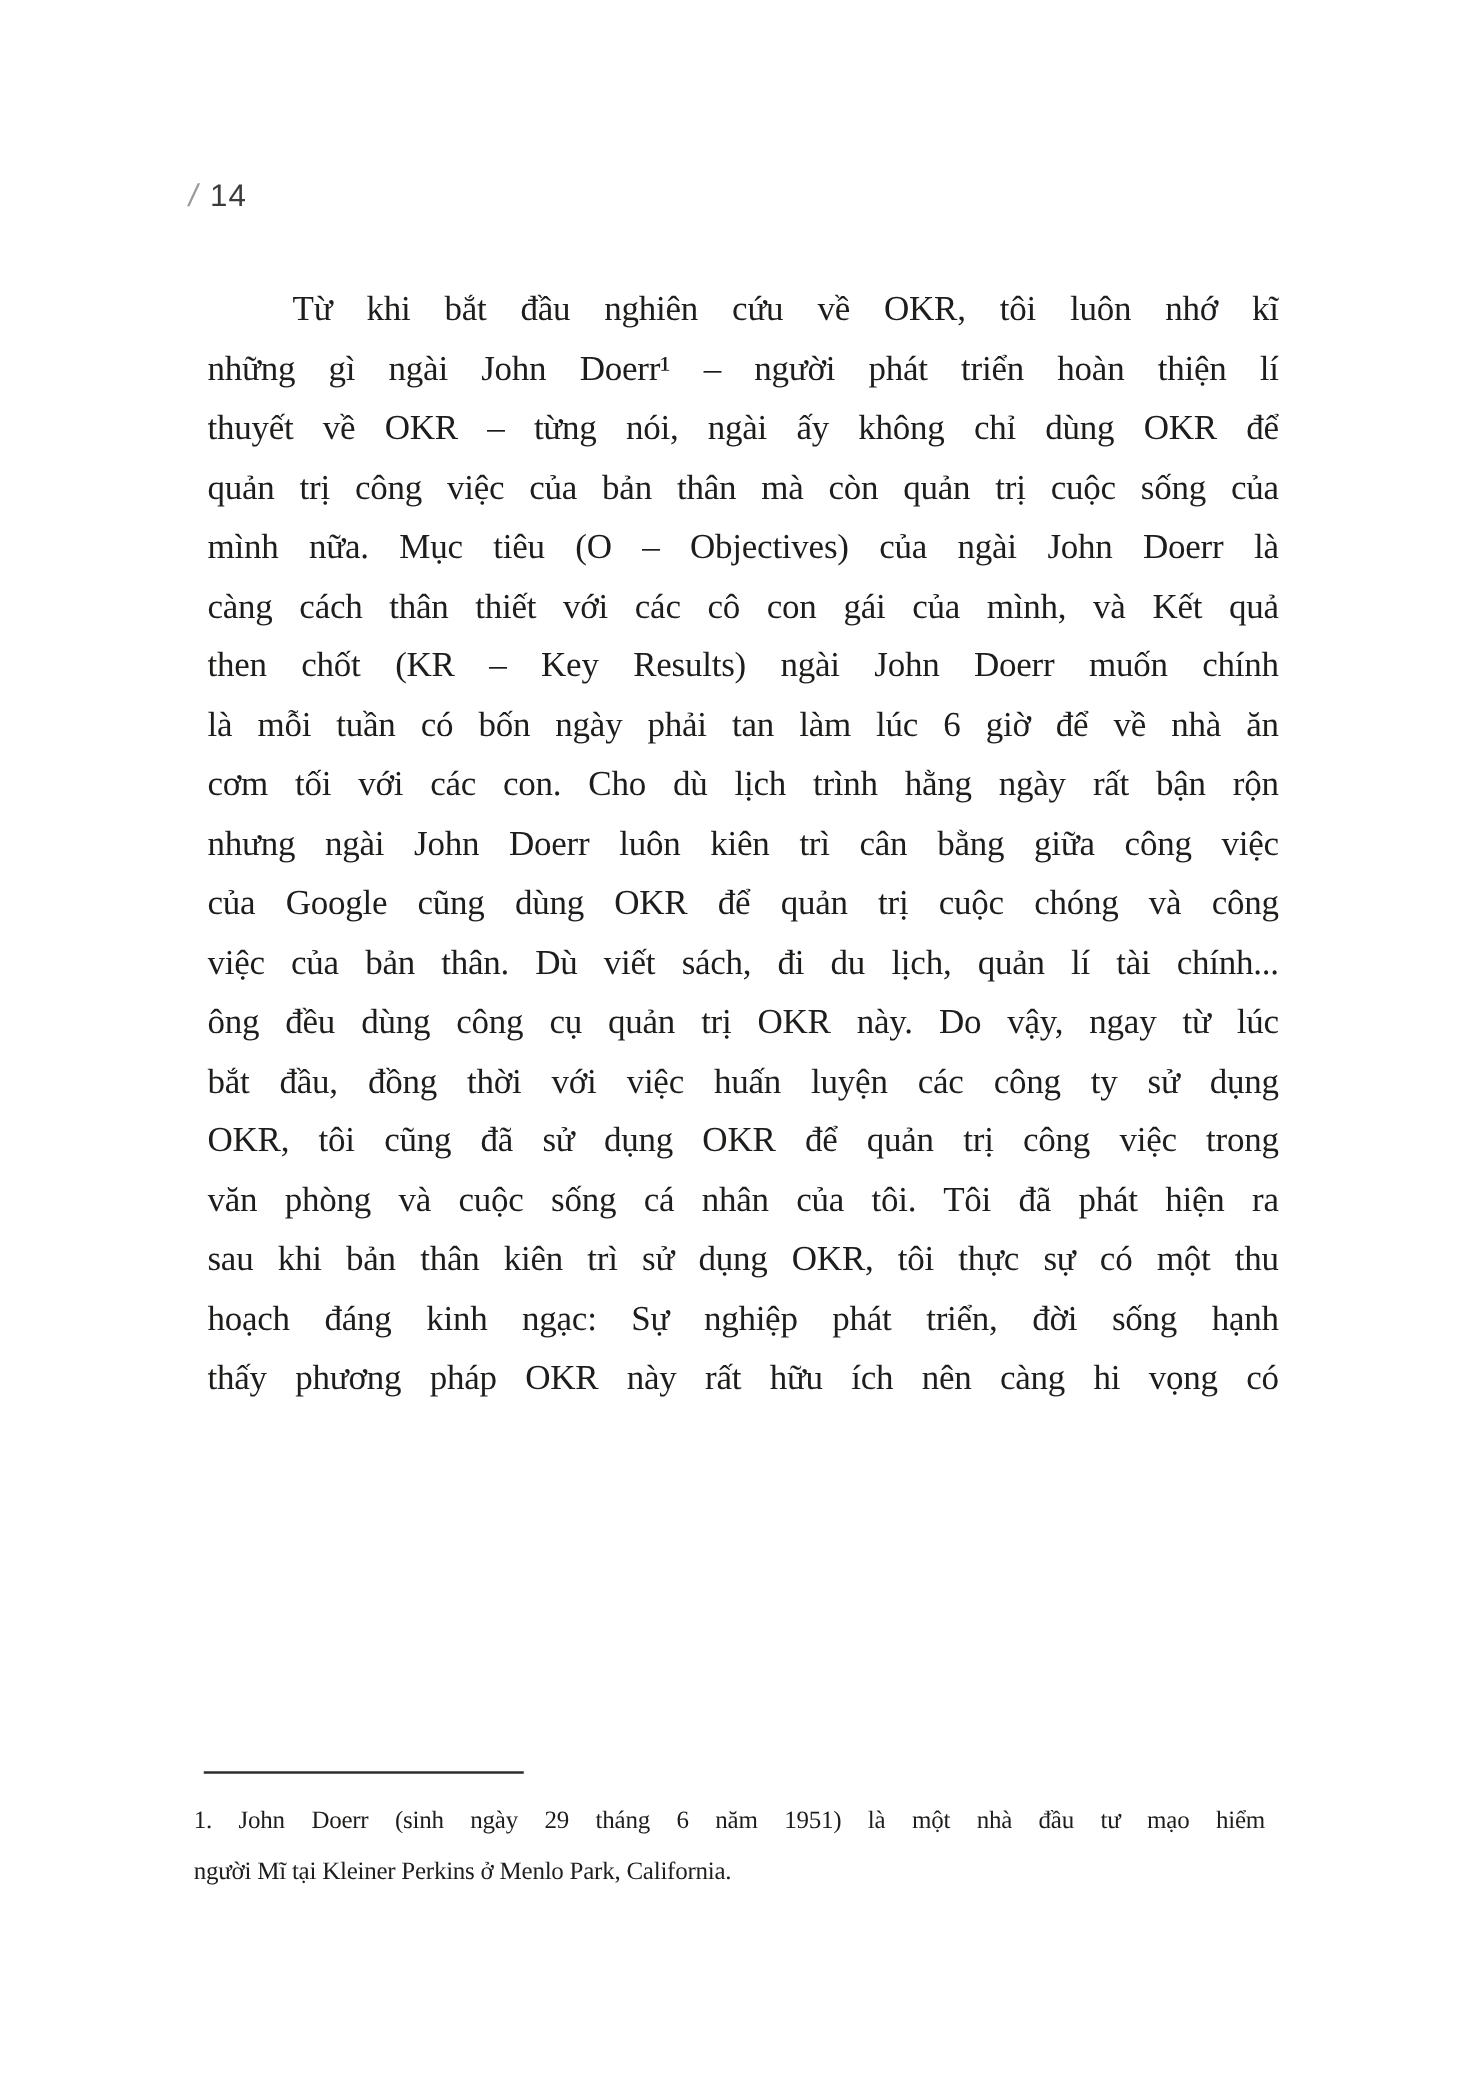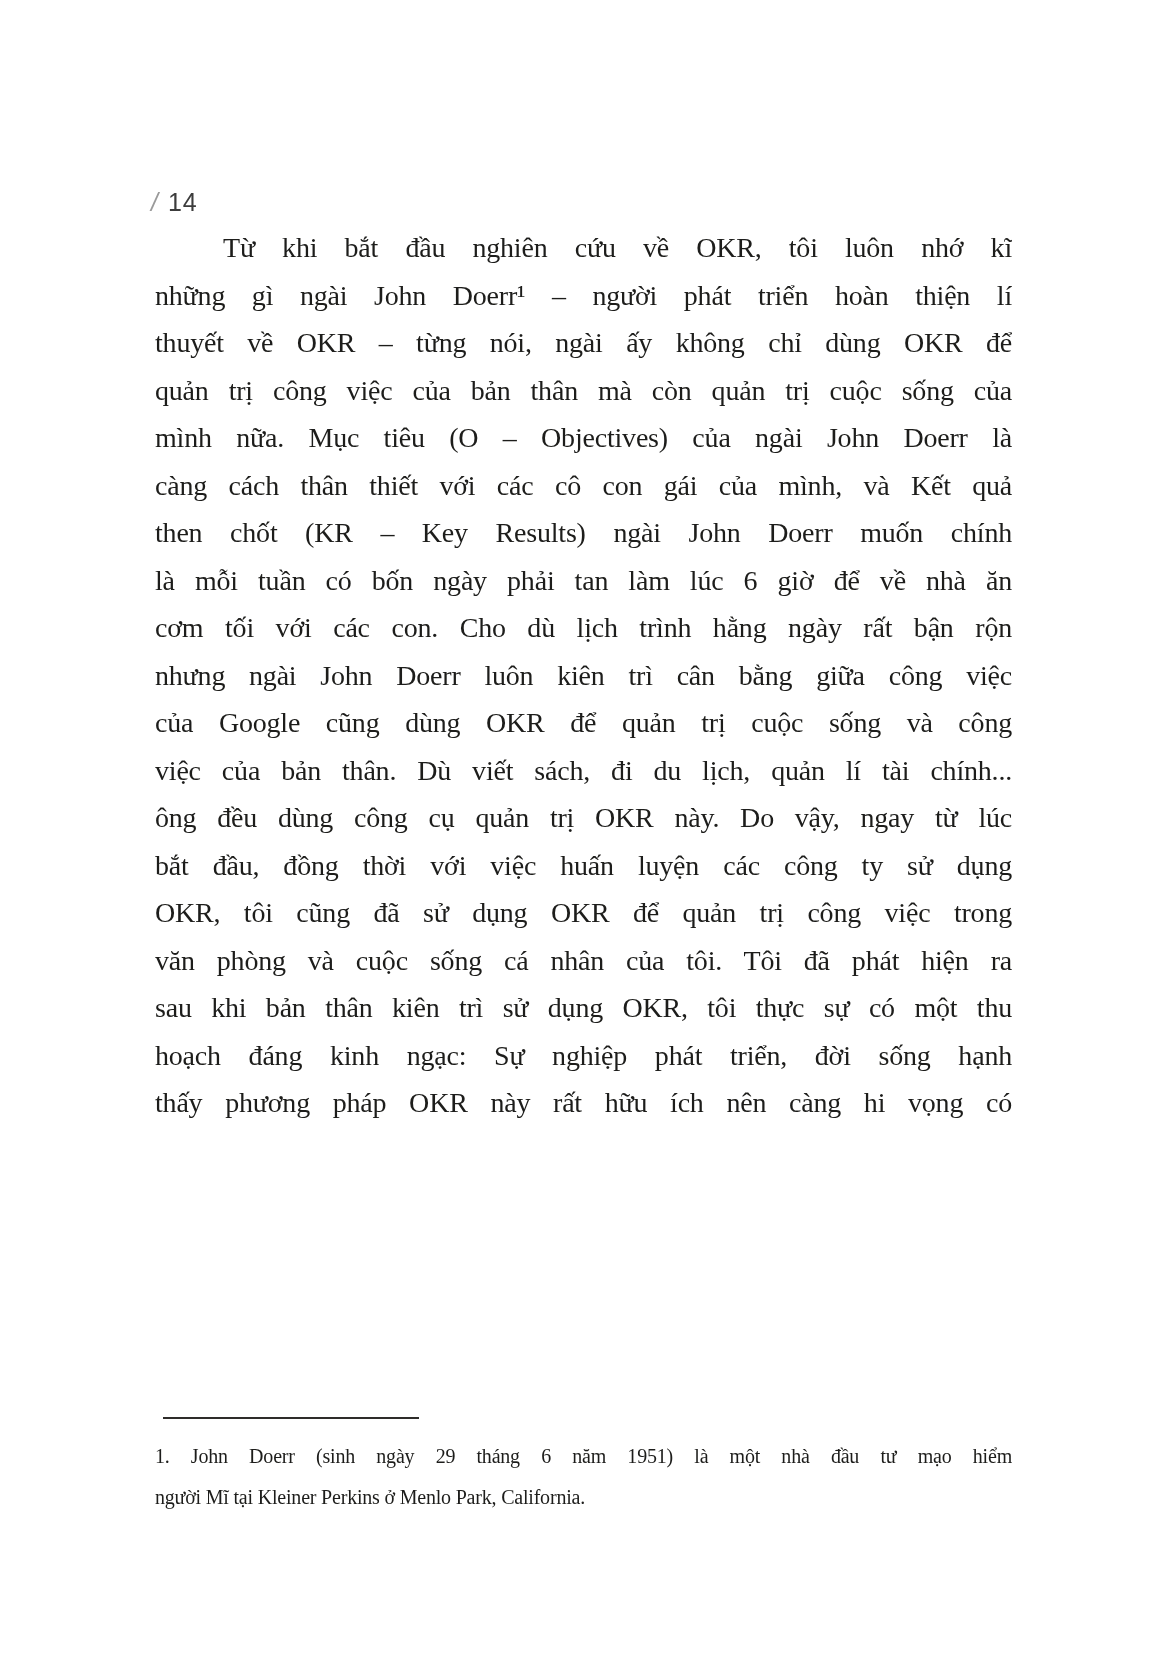--- a/index.html
+++ b/index.html
@@ -15,29 +15,28 @@
 
   
   .pagenum {
     position: absolute;
     left: 151px;
     top: 143px;
     font-family: "Liberation Sans", "DejaVu Sans", sans-serif;
     font-size: 25px;
     letter-spacing: 1px;
     white-space: nowrap;
-    margin-top: 45px;
   }
   .pagenum .slash { color: #9a9a9a; font-style: italic; margin-right: 9px; }
   .pagenum .num   { color: #3c3c3c; }
 
   
   .bodytext {
     position: absolute;
-    left: 155px;
+    left: 166px;
     top: 224px;
     width: 857px;
     font-size: 28px;
     line-height: 47.5px;
     letter-spacing: -0.2px;
   }
   .ln {
     text-align: justify;
     text-align-last: justify;
     height: 47.5px;
@@ -85,21 +84,21 @@
   <div class="ln indent">Từ khi bắt đầu nghiên cứu về OKR, tôi luôn nhớ kĩ</div>
   <div class="ln">những gì ngài John Doerr¹ – người phát triển hoàn thiện lí</div>
   <div class="ln">thuyết về OKR – từng nói, ngài ấy không chỉ dùng OKR để</div>
   <div class="ln">quản trị công việc của bản thân mà còn quản trị cuộc sống của</div>
   <div class="ln">mình nữa. Mục tiêu (O – Objectives) của ngài John Doerr là</div>
   <div class="ln">càng cách thân thiết với các cô con gái của mình, và Kết quả</div>
   <div class="ln">then chốt (KR – Key Results) ngài John Doerr muốn chính</div>
   <div class="ln">là mỗi tuần có bốn ngày phải tan làm lúc 6 giờ để về nhà ăn</div>
   <div class="ln">cơm tối với các con. Cho dù lịch trình hằng ngày rất bận rộn</div>
   <div class="ln">nhưng ngài John Doerr luôn kiên trì cân bằng giữa công việc</div>
-  <div class="ln">của Google cũng dùng OKR để quản trị cuộc sống và công</div>
+  <div class="ln">của Google cũng dùng OKR để quản trị cuộc chóng và công</div>
   <div class="ln">việc của bản thân. Dù viết sách, đi du lịch, quản lí tài chính...</div>
   <div class="ln">ông đều dùng công cụ quản trị OKR này. Do vậy, ngay từ lúc</div>
   <div class="ln">bắt đầu, đồng thời với việc huấn luyện các công ty sử dụng</div>
   <div class="ln">OKR, tôi cũng đã sử dụng OKR để quản trị công việc trong</div>
   <div class="ln">văn phòng và cuộc sống cá nhân của tôi. Tôi đã phát hiện ra</div>
   <div class="ln">sau khi bản thân kiên trì sử dụng OKR, tôi thực sự có một thu</div>
   <div class="ln">hoạch đáng kinh ngạc: Sự nghiệp phát triển, đời sống hạnh</div>
   <div class="ln">thấy phương pháp OKR này rất hữu ích nên càng hi vọng có</div>
 </div>
 

